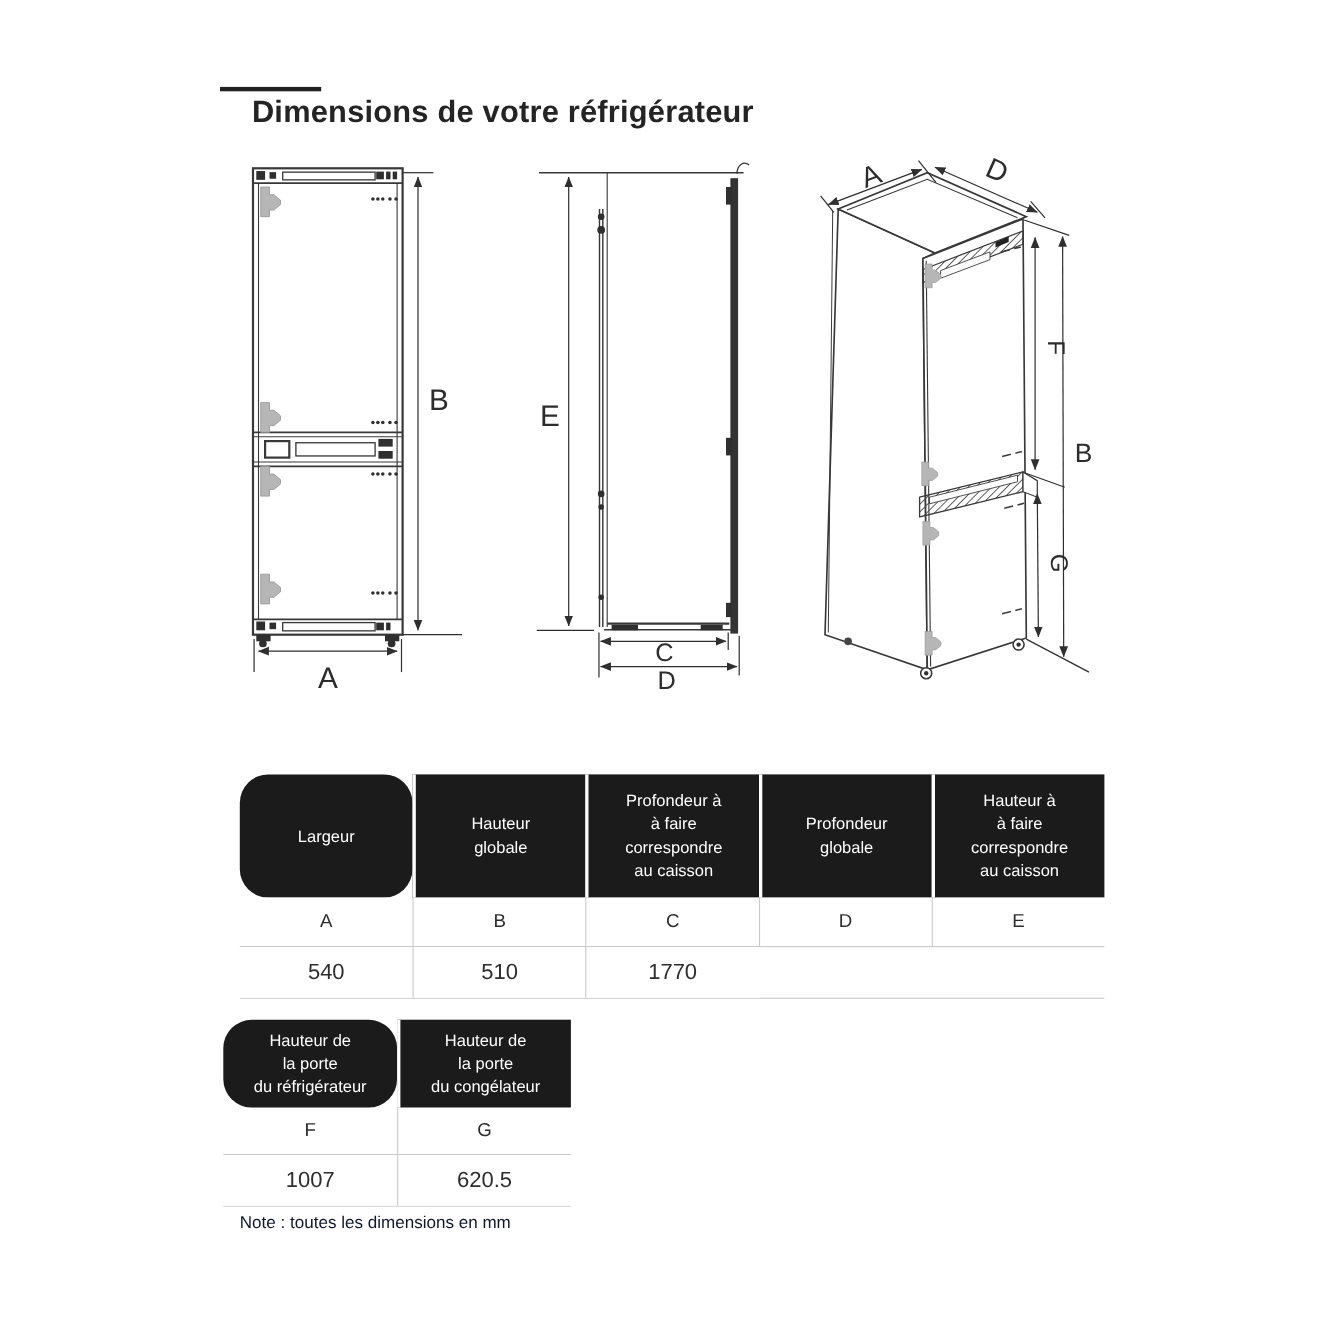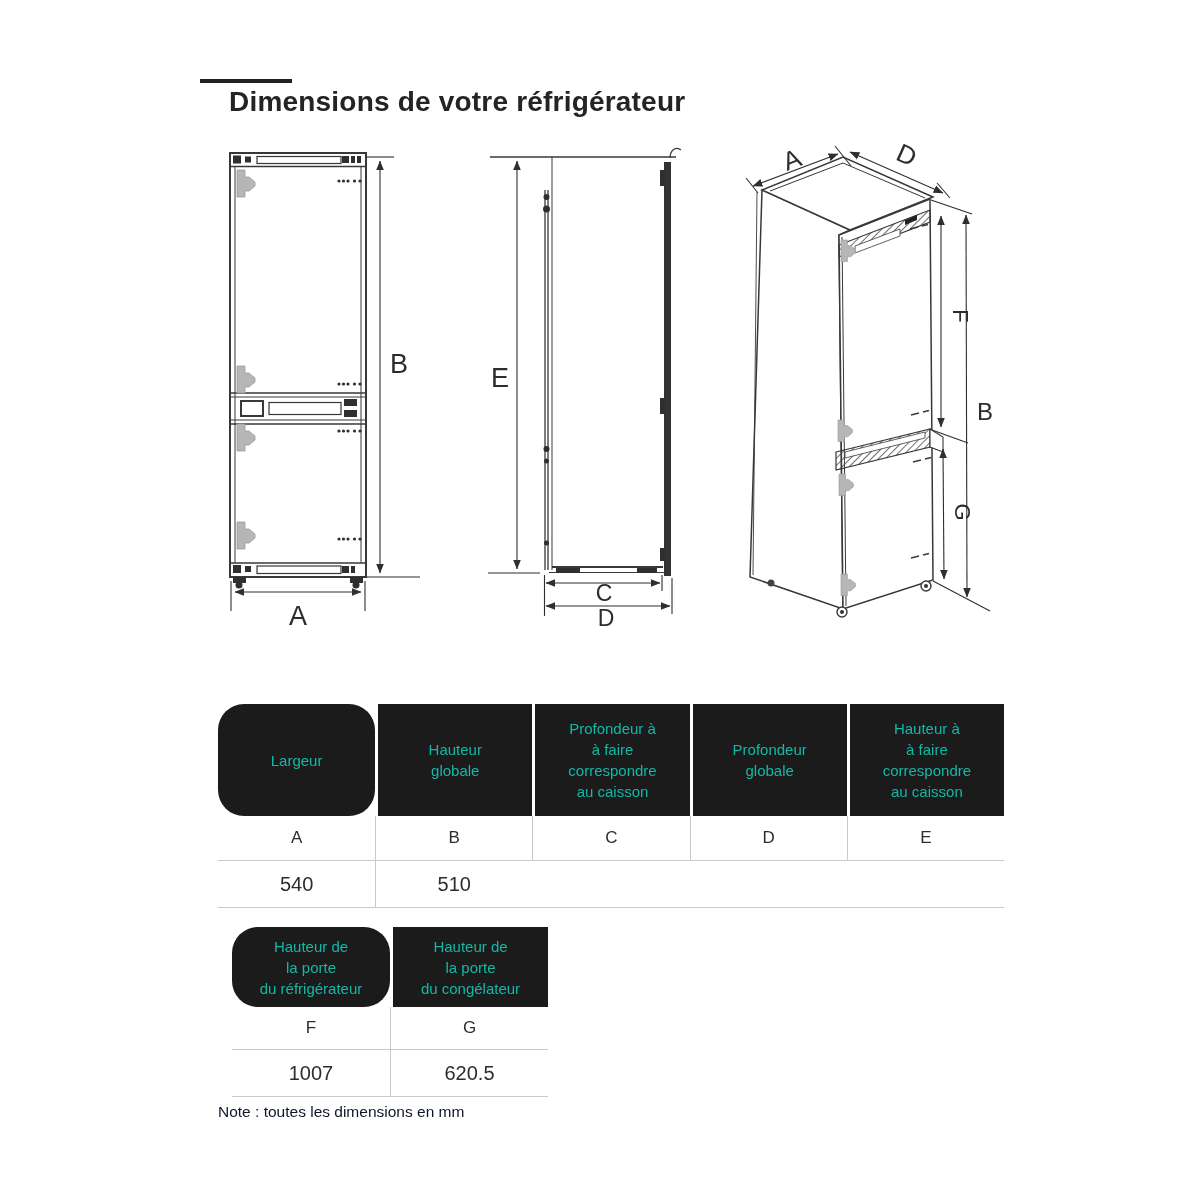--- a/index.html
+++ b/index.html
@@ -10,25 +10,25 @@
   .overline{position:absolute;left:200px;top:79px;width:92px;height:4px;background:#222;}
   .page-title{
     position:absolute;left:199px;top:86px;font-size:28px;font-weight:bold;
     color:#242424;letter-spacing:.2px;margin-left:30px;
   }
   svg.drawings{position:absolute;left:0;top:0;}
   svg text{font-family:"Liberation Sans",sans-serif;fill:#2c2c2c;}
 
   .tbl{position:absolute;}
   .tbl-main{left:218px;top:704px;width:786px;}
-  .tbl-doors{left:232px;top:927px;width:316px;}
+  .tbl-doors{left:203px;top:927px;width:316px;}
   .hdr-row{display:grid;grid-template-columns:repeat(5,1fr);}
   .tbl-doors .hdr-row{grid-template-columns:repeat(2,1fr);}
   .hdr-cell{
-    background:#1b1b1b;color:#14b8a6;display:flex;align-items:center;justify-content:center;
+    background:#1b1b1b;color:#ffffff;display:flex;align-items:center;justify-content:center;
     text-align:center;font-size:15px;line-height:1.4;white-space:pre-line;
     border-left:3px solid #fff;padding:0 22px;
   }
   .hdr-cell:first-child{border-left:none;border-radius:26px;}
   .tbl-main .hdr-cell{height:112px;}
   .tbl-doors .hdr-cell{height:80px;}
   .body-row{display:grid;grid-template-columns:repeat(5,1fr);border-bottom:1px solid #c9c9c9;}
   .tbl-doors .body-row{grid-template-columns:repeat(2,1fr);}
   .body-cell{
     display:flex;align-items:center;justify-content:center;color:#2d2d2d;
@@ -241,20 +241,21 @@
   <div class="body-row letters-row">
     <div class="body-cell">A</div>
     <div class="body-cell">B</div>
     <div class="body-cell">C</div>
     <div class="body-cell">D</div>
     <div class="body-cell">E</div>
   </div>
   <div class="body-row values-row">
     <div class="body-cell">540</div>
     <div class="body-cell">510</div>
+    <div class="body-cell">1770</div>
   </div>
 </div>
 
 <div class="tbl tbl-doors">
   <div class="hdr-row">
     <div class="hdr-cell">Hauteur de
 la porte
 du réfrigérateur</div>
     <div class="hdr-cell">Hauteur de
 la porte

